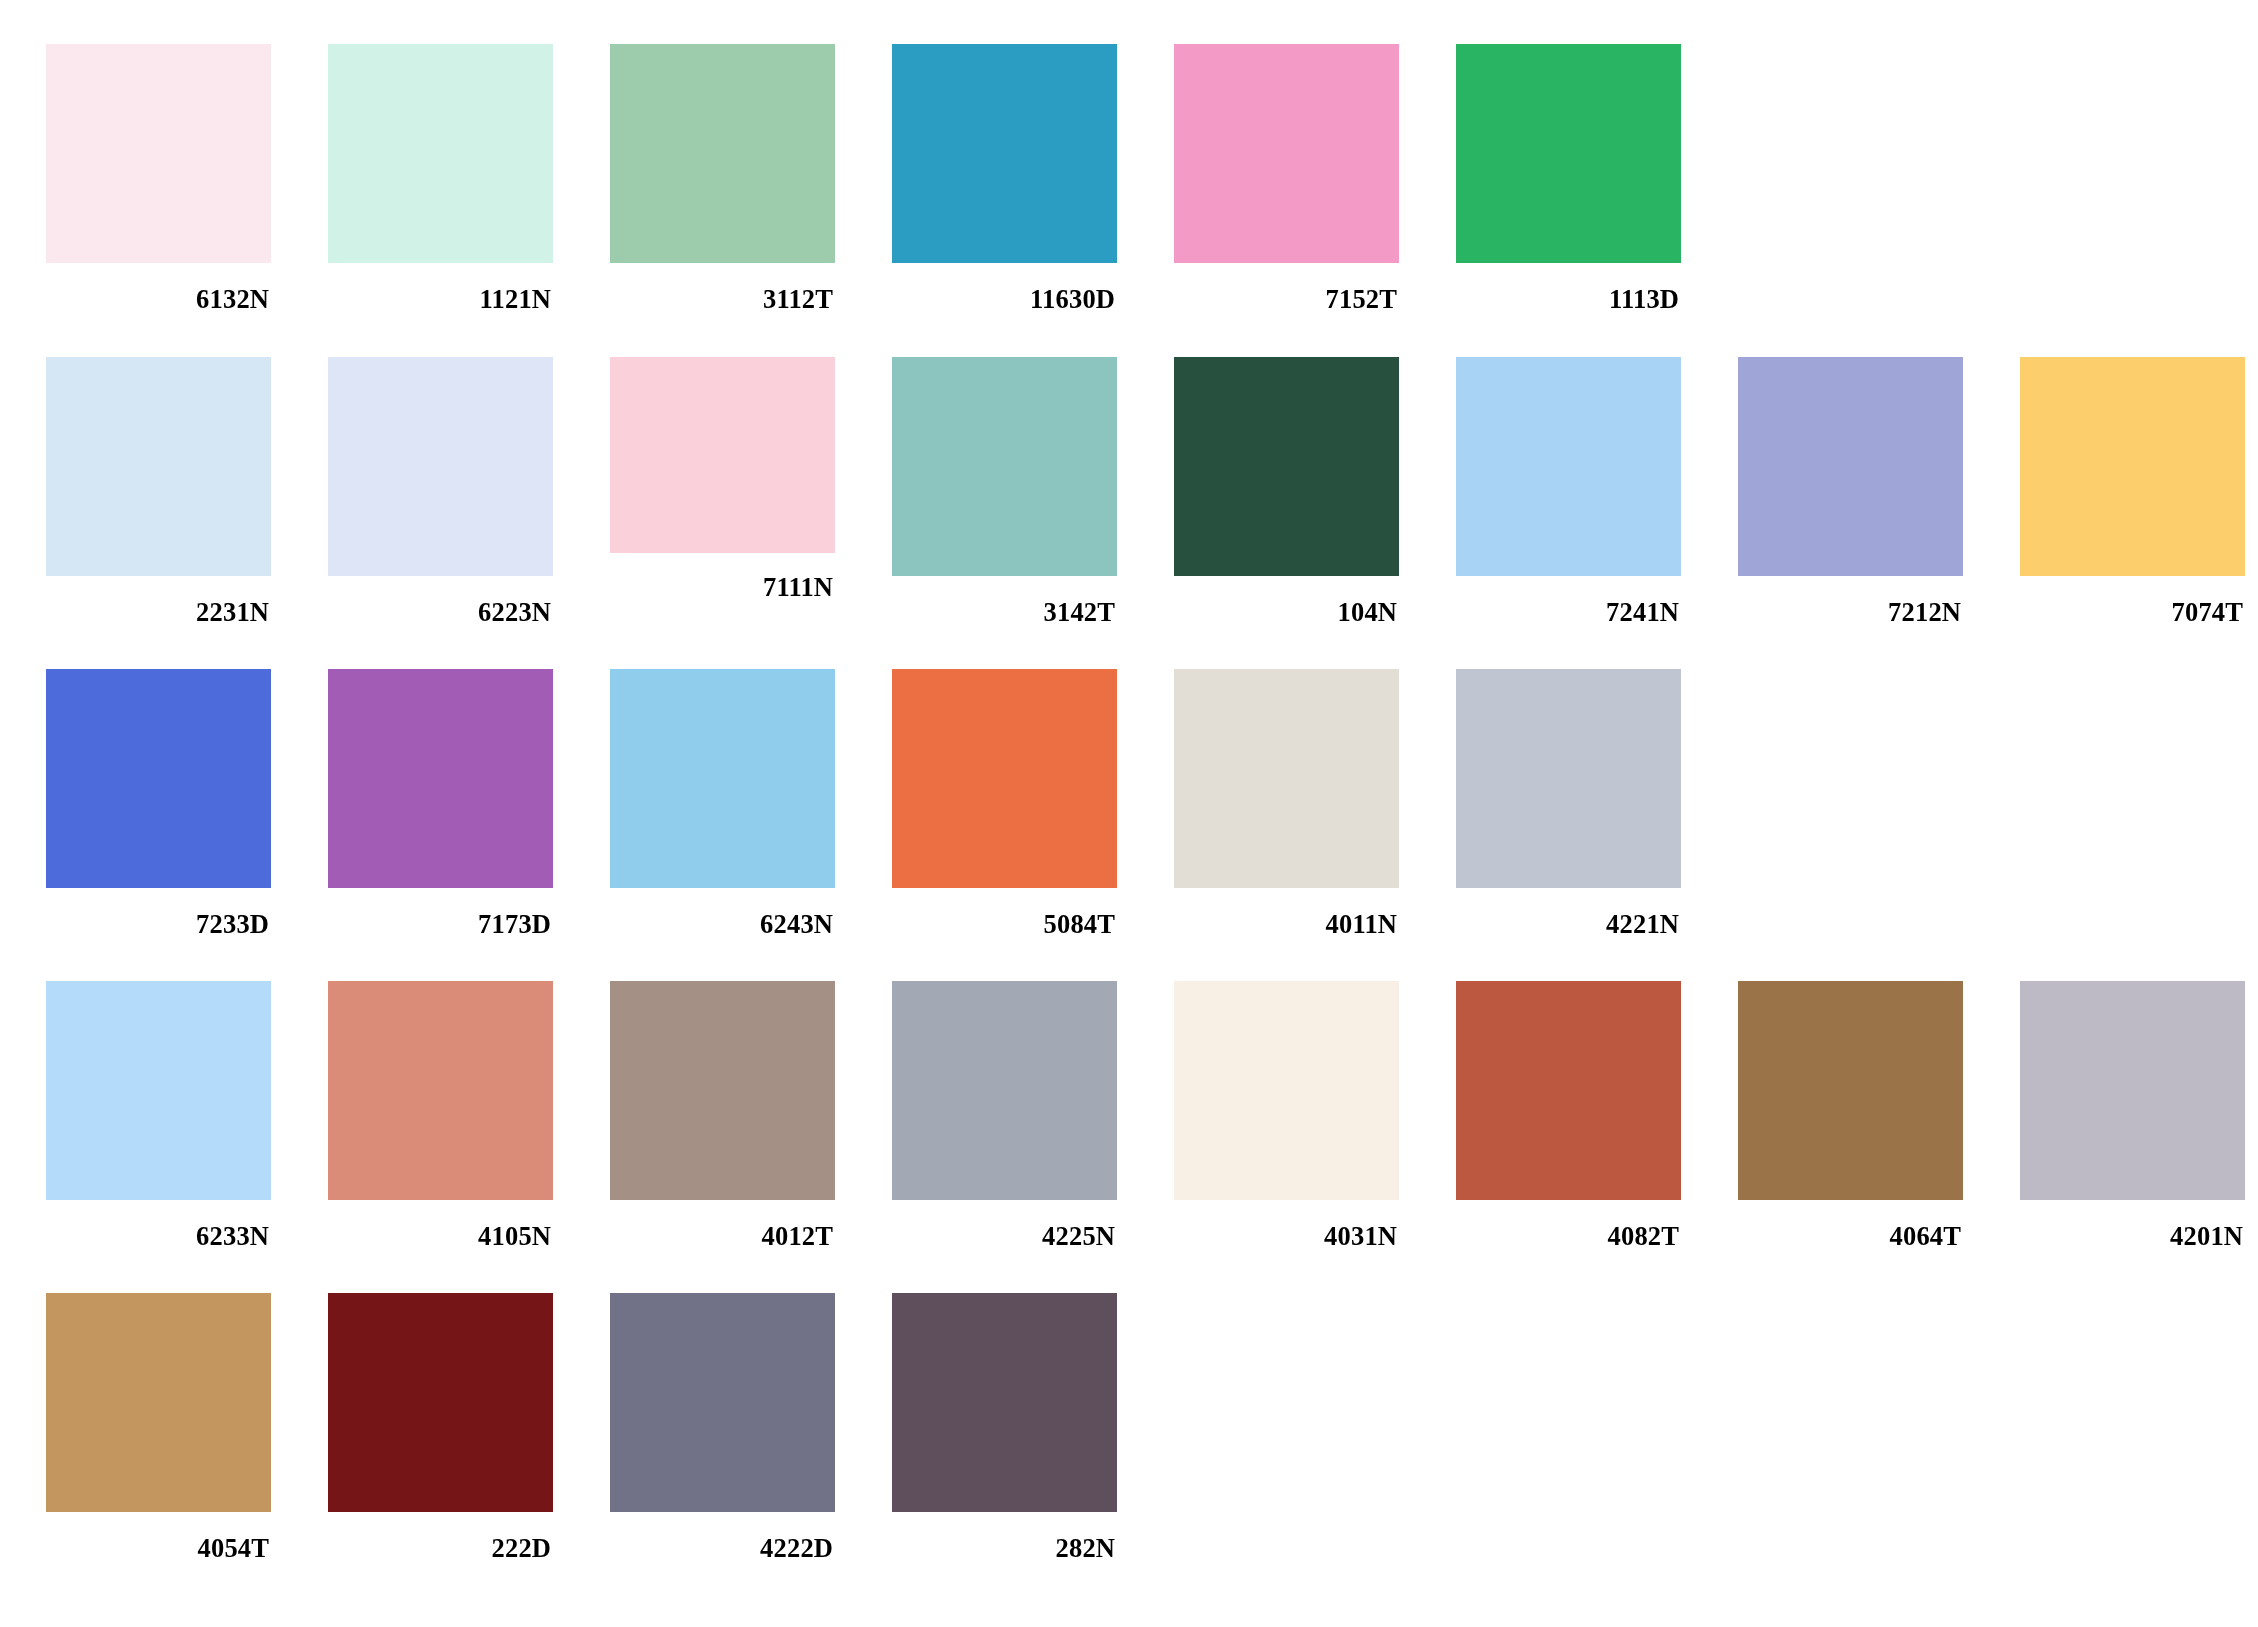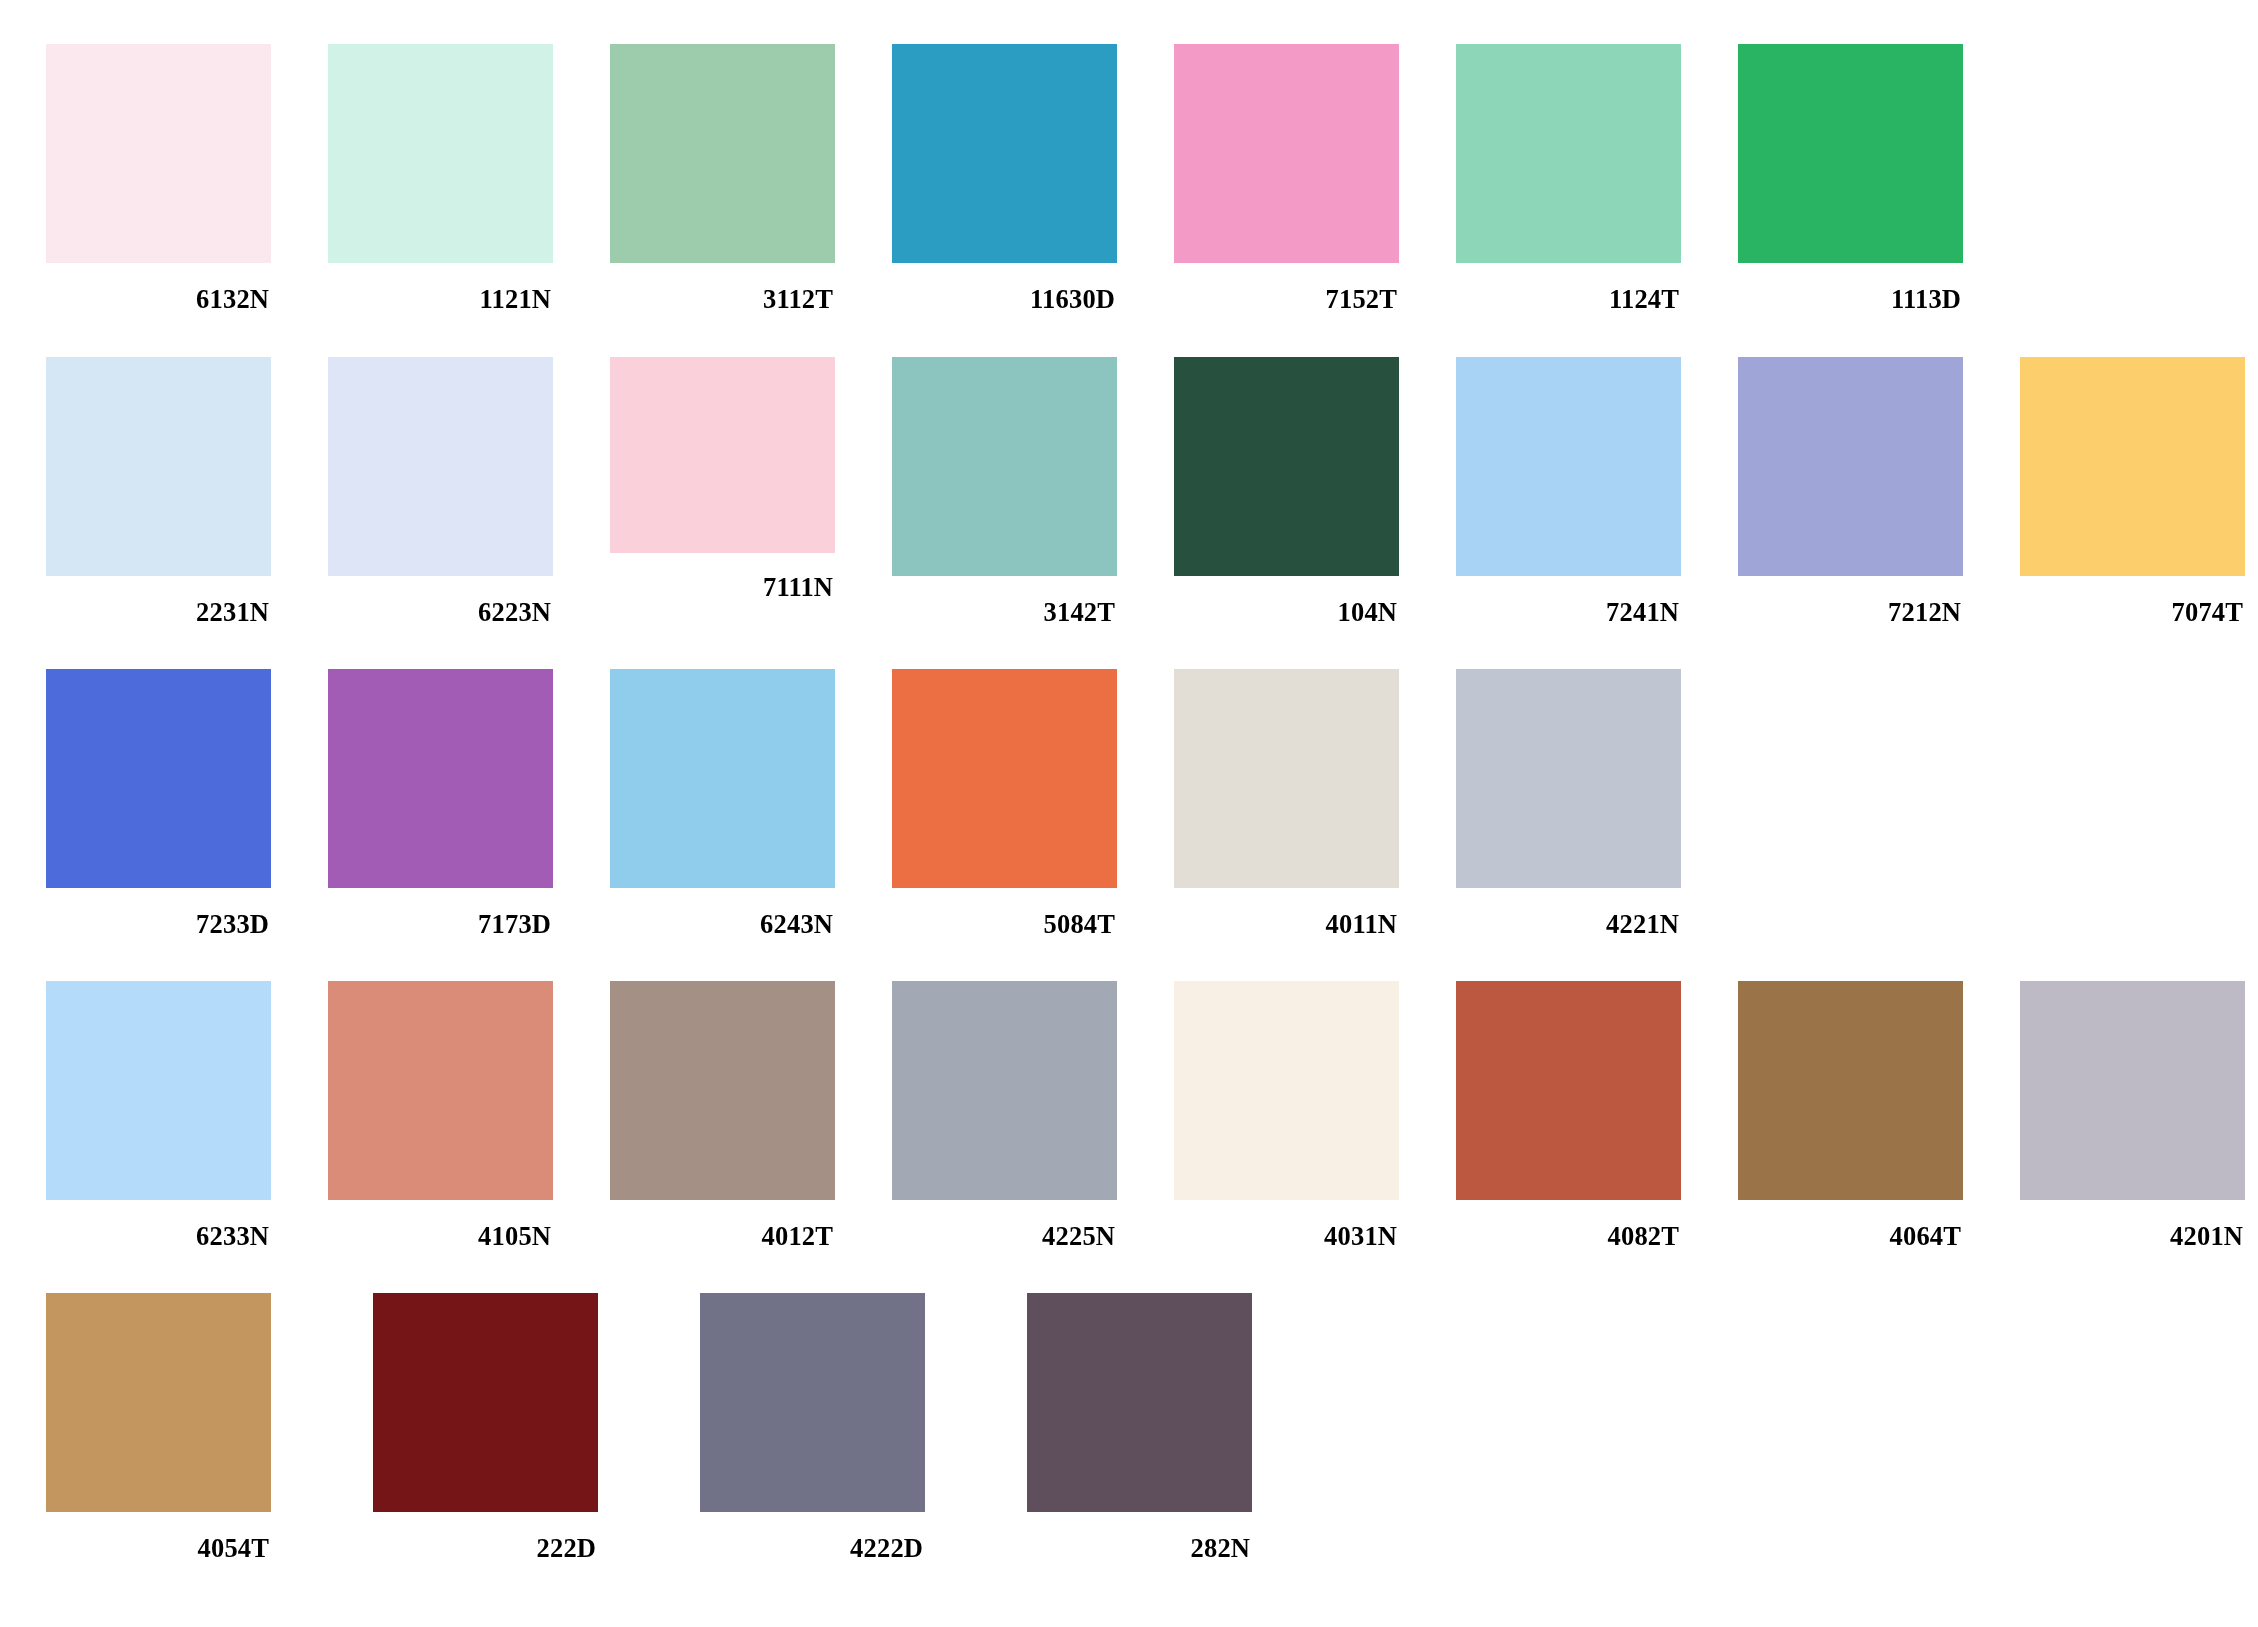--- a/index.html
+++ b/index.html
@@ -57,21 +57,21 @@
     line-height: 1;
     padding-top: 23px;
     padding-right: 1.8px;
     white-space: nowrap;
   }
   
   .row-0 { margin-top: 0px; }
   .row-1 { margin-top: 44px; }
   .row-2 { margin-top: 44px; }
   .row-3 { margin-top: 43px; }
-  .row-4 { margin-top: 44px; gap: 45px; }
+  .row-4 { margin-top: 44px; }
 
   
   .swatch-cell.short .swatch-chip { height: 196px; }
   .swatch-cell.short .swatch-label { padding-top: 21px; }
 </style>
 </head>
 <body style="background-color: rgb(255, 255, 255);">
 
 <div id="palette-sheet">
     <div class="swatch-row row-0">
@@ -89,24 +89,20 @@
       </div>
       <div class="swatch-cell">
         <div class="swatch-chip" style="background-color: rgb(43, 157, 194);"></div>
         <div class="swatch-label">11630D</div>
       </div>
       <div class="swatch-cell">
         <div class="swatch-chip" style="background-color: rgb(243, 154, 199);"></div>
         <div class="swatch-label">7152T</div>
       </div>
       <div class="swatch-cell">
-        <div class="swatch-chip" style="background-color: rgb(141, 214, 184);"></div>
-        <div class="swatch-label">1124T</div>
-      </div>
-      <div class="swatch-cell">
         <div class="swatch-chip" style="background-color: rgb(41, 180, 99);"></div>
         <div class="swatch-label">1113D</div>
       </div>
     </div>
     <div class="swatch-row row-1">
       <div class="swatch-cell">
         <div class="swatch-chip" style="background-color: rgb(213, 230, 244);"></div>
         <div class="swatch-label">2231N</div>
       </div>
       <div class="swatch-cell">

